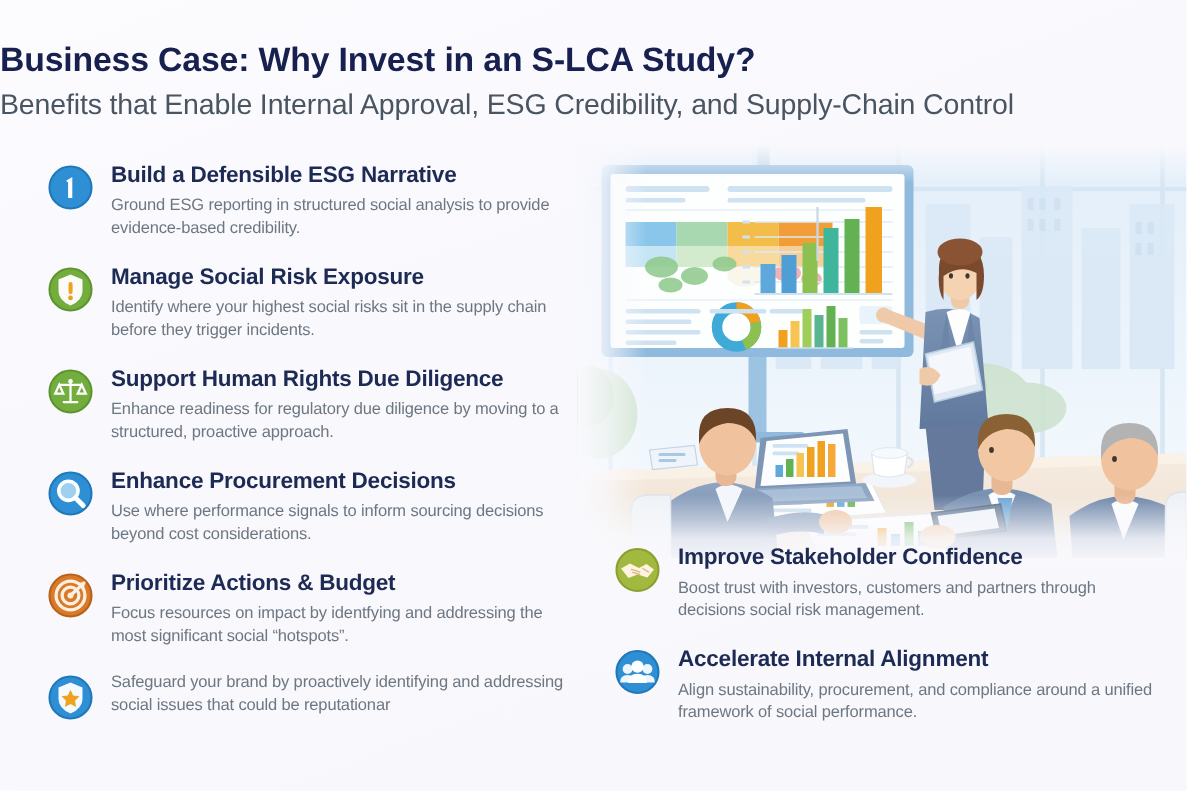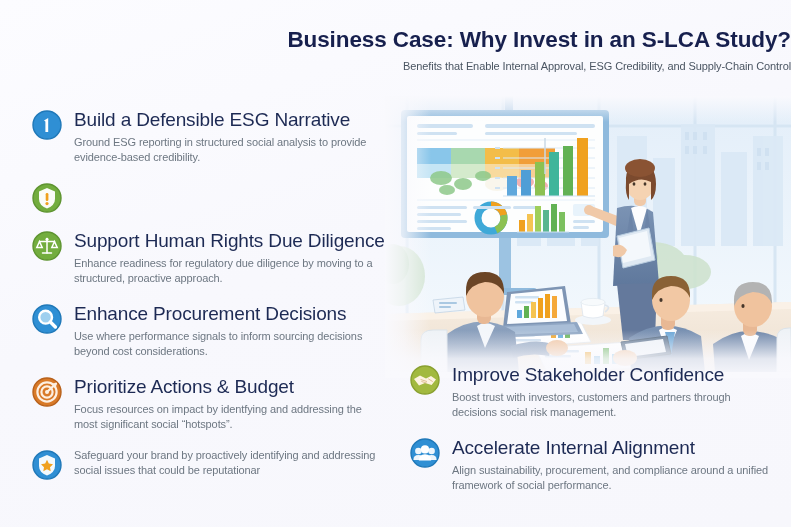--- a/index.html
+++ b/index.html
@@ -24,34 +24,34 @@
     background: linear-gradient(160deg, #fcfcff 0%, #f8f8fd 45%, #f7f7fc 100%);
     overflow: hidden;
   }
 
   
   .header {
     position: absolute;
     top: 26px;
     left: 0;
     width: 791px;
-    text-align: right;
+    text-align: left;
     z-index: 6;
   }
   .title {
     font-size: 22.5px;
     font-weight: bold;
     color: #17204e;
     letter-spacing: -0.1px;
     line-height: 1.2;
     white-space: nowrap;
   }
   .subtitle {
     margin-top: 7px;
-    font-size: 11px;
+    font-size: 19px;
     color: #4a5562;
     font-weight: 400;
     letter-spacing: -0.1px;
     white-space: nowrap;
   }
 
   
   .illustration {
     position: absolute;
     left: 385px;
@@ -108,22 +108,22 @@
     width: 32px;
     height: 32px;
     margin-right: 11px;
     margin-top: 1px;
   }
   .item-icon svg { display: block; width: 32px; height: 32px; }
 
   .item-text { flex: 1 1 auto; min-width: 0; }
 
   .item-title {
-    font-size: 19px;
-    font-weight: normal;
+    font-size: 15px;
+    font-weight: bold;
     color: #1d2a54;
     line-height: 1.25;
     margin-bottom: 3px;
     letter-spacing: -0.15px;
     white-space: nowrap;
   }
   .item-desc {
     font-size: 11px;
     color: #6d7782;
     line-height: 1.42;
@@ -470,20 +470,24 @@
     <div class="item">
       <div class="item-icon">
         <svg viewBox="0 0 32 32" xmlns="http://www.w3.org/2000/svg">
           <circle cx="16" cy="16" r="14" fill="#73ad3e"></circle>
           <circle cx="16" cy="16" r="14" fill="none" stroke="#5e9430" stroke-width="1.4"></circle>
           <path d="M16 6 L24 9.4 L24 17 Q24 23.4 16 26.6 Q8 23.4 8 17 L8 9.4 Z" fill="#fbfcf7"></path>
           <rect x="14.7" y="11" width="2.7" height="8" rx="1.3" fill="#f0a11e"></rect>
           <circle cx="16" cy="21.6" r="1.6" fill="#f0a11e"></circle>
         </svg>
       </div>
+      <div class="item-text">
+        <div class="item-title">Manage Social Risk Exposure</div>
+        <div class="item-desc">Identify where your highest social risks sit in the supply chain before they trigger incidents.</div>
+      </div>
     </div>
 
     <div class="item">
       <div class="item-icon">
         <svg viewBox="0 0 32 32" xmlns="http://www.w3.org/2000/svg">
           <circle cx="16" cy="16" r="14" fill="#73ad3e"></circle>
           <circle cx="16" cy="16" r="14" fill="none" stroke="#5e9430" stroke-width="1.4"></circle>
           <g stroke="#ffffff" stroke-width="1.5" fill="none" stroke-linecap="round">
             <line x1="16" y1="8.5" x2="16" y2="23"></line>
             <line x1="8.5" y1="11.5" x2="23.5" y2="11.5"></line>

